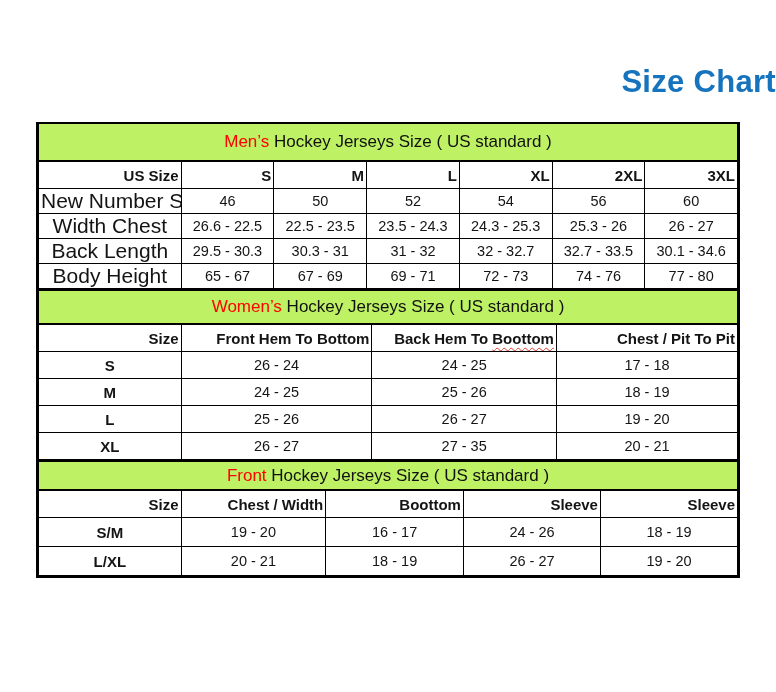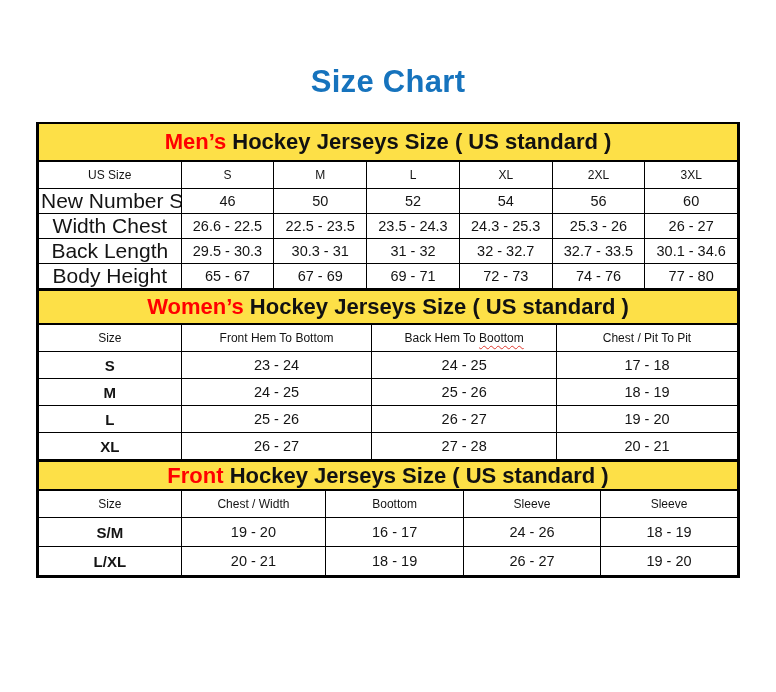--- a/index.html
+++ b/index.html
@@ -3,46 +3,46 @@
 <meta charset="utf-8">
 <style>
   html,body{margin:0;padding:0;}
   body{
     width:776px;height:692px;background:#ffffff;
     font-family:"Liberation Sans",sans-serif;color:#141414;
     overflow:hidden;
   }
   .title{
     margin:0;padding-top:64px;
-    text-align:center;
+    text-align:right;
     font-size:31px;font-weight:bold;letter-spacing:.3px;
     color:#1673bd;
   }
   .chart{
     width:700px;margin:22px auto 0;
     border:2px solid #000;
     background:#fff;
   }
   table{width:100%;border-collapse:collapse;table-layout:fixed;}
   th,td{
     border:1px solid #000;
     text-align:center;vertical-align:middle;
     padding:0 2px;overflow:hidden;white-space:nowrap;
   }
   
   .band{
-    background:#fde047;
+    background:#bef264;
     border-top:2px solid #000;border-bottom:2px solid #000;
-    font-size:22px;font-weight:bold;
+    font-size:17px;font-weight:normal;
     height:36px;color:#111;
   }
   .chart table:first-child .band{border-top-width:0;}
   .band .hl{color:#ff0000;}
   
-  .colhead th{font-size:12px;font-weight:normal;height:26px;}
+  .colhead th{font-size:15px;font-weight:bold;height:26px;text-align:right;}
   
   td{font-size:14.5px;font-weight:normal;}
   .men  td{height:24px;}
   .women td{height:26px;}
   .women .band{height:32px;}
   .youth td{height:28px;}
   .youth .band{height:27px;}
   .lbl{font-size:21px;}
   .lbl-b{font-weight:bold;font-size:15px;}
   
@@ -134,40 +134,40 @@
       <th class="band" colspan="4"><span class="hl">Women’s</span><span> Hockey Jerseys Size ( US standard )</span></th>
     </tr>
     <tr class="colhead">
       <th>Size</th>
       <th>Front Hem To Bottom</th>
       <th><span>Back Hem To </span><span class="sq">Boottom</span></th>
       <th>Chest / Pit To Pit</th>
     </tr>
     <tr>
       <td class="lbl-b">S</td>
-      <td>23 - 24</td>
+      <td>26 - 24</td>
       <td>24 - 25</td>
       <td>17 - 18</td>
     </tr>
     <tr>
       <td class="lbl-b">M</td>
       <td>24 - 25</td>
       <td>25 - 26</td>
       <td>18 - 19</td>
     </tr>
     <tr>
       <td class="lbl-b">L</td>
       <td>25 - 26</td>
       <td>26 - 27</td>
       <td>19 - 20</td>
     </tr>
     <tr>
       <td class="lbl-b">XL</td>
       <td>26 - 27</td>
-      <td>27 - 28</td>
+      <td>27 - 35</td>
       <td>20 - 21</td>
     </tr>
   </tbody>
     </table>
 
   <table class="youth">
     <colgroup>
       <col style="width:20.4%">
         <col style="width:20.7%">
         <col style="width:19.7%">

